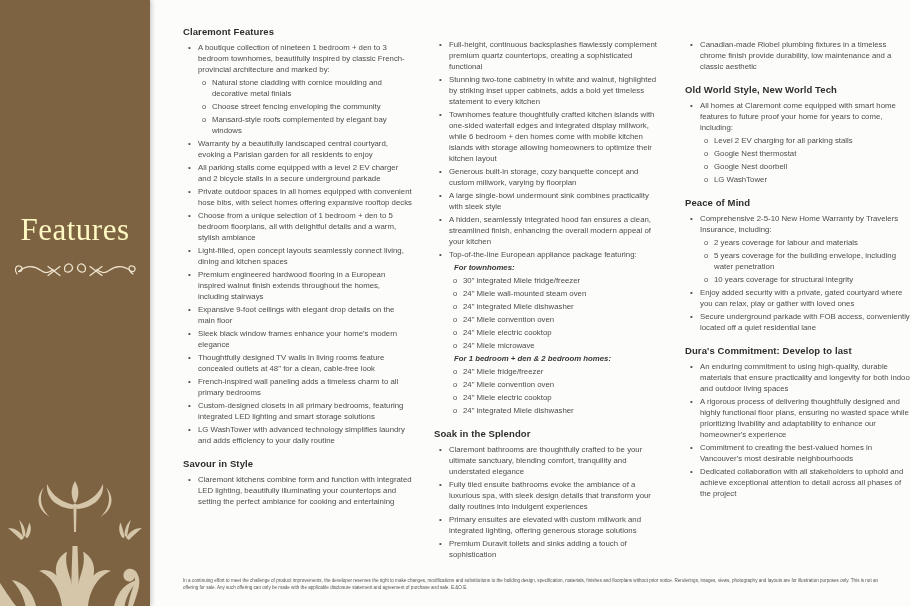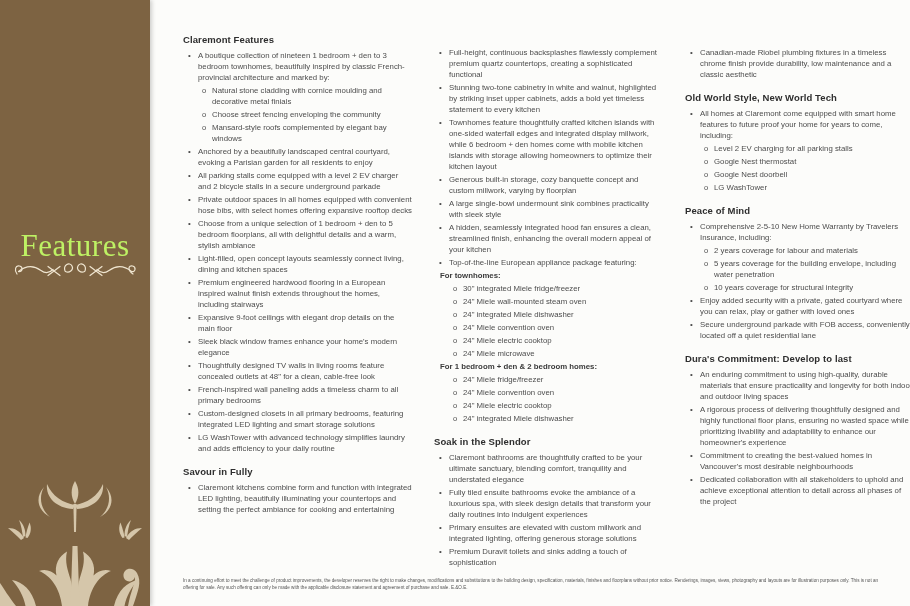--- a/index.html
+++ b/index.html
@@ -12,33 +12,33 @@
   .page { position: relative; width: 910px; height: 606px; }
 
   
   .sidebar {
     position: absolute; left: 0; top: 0; width: 150px; height: 606px;
     background: #7d6342;
     box-shadow: 2px 0 4px rgba(0,0,0,0.18);
     overflow: hidden;
   }
   .features-title {
-    position: absolute; top: 228px; left: 0; width: 100%;
+    position: absolute; top: 212px; left: 0; width: 100%;
     text-align: center;
     font-family: "Liberation Serif", serif;
     font-size: 31px; font-weight: 400;
-    color: #bef264; letter-spacing: 0.5px;
+    color: #fef9c3; letter-spacing: 0.5px;
   }
   .flourish { position: absolute; top: 258px; left: 13px; }
   .damask  { position: absolute; bottom: 0; left: 0; }
 
   
   .content {
     position: absolute; left: 150px; top: 0; right: 0; height: 606px;
-    padding: 34px 8px 30px 33px;
+    padding: 26px 8px 30px 33px;
     display: flex; gap: 22px;
   }
   .column { width: 229px; flex: none; }
   .column:nth-child(2), .column:nth-child(3) { padding-top: 13px; }
 
   h3.section-heading {
     font-size: 9.5px; font-weight: bold; color: #2e2e2e;
     margin: 12px 0 5px 0; letter-spacing: 0.1px;
   }
   .column > h3.section-heading:first-child { margin-top: 0; }
@@ -47,22 +47,22 @@
   ul.bullets > li, ul.sub-bullets > li {
     display: flex; align-items: flex-start;
     font-size: 7.8px; line-height: 11px; color: #4d4d4d;
     margin-bottom: 2px;
   }
   .marker { flex: none; color: #4d4d4d; }
   .bullet-marker { width: 15px; padding-left: 5px; font-size: 8px; }
   .sub-marker    { width: 14px; padding-left: 4px; font-size: 7.5px; }
   ul.sub-bullets { margin-left: 15px; }
   .group-label {
-    margin-left: 6px; font-size: 7.8px; line-height: 11px;
-    font-weight: bold; color: #3a3a3a; margin-bottom: 2px;
+    margin-left: 20px; font-size: 7.8px; line-height: 11px;
+    font-weight: bold; color: #3a3a3a; margin-bottom: 2px; font-style: italic;
   }
   .item-text { flex: 1; }
 
   
   .footer {
     position: absolute; left: 183px; top: 577px; width: 708px;
     font-size: 4.6px; line-height: 7px; color: #555;
   }
 </style>
 </head>
@@ -124,21 +124,21 @@
               <span class="marker sub-marker">o</span>
               <span class="item-text">Choose street fencing enveloping the community</span>
             </li>
             <li>
               <span class="marker sub-marker">o</span>
               <span class="item-text">Mansard-style roofs complemented by elegant bay windows</span>
             </li>
           </ul>
           <li>
             <span class="marker bullet-marker">•</span>
-            <span class="item-text">Anchored by a beautifully landscaped central courtyard, evoking a Parisian garden for all residents to enjoy</span>
+            <span class="item-text">Warranty by a beautifully landscaped central courtyard, evoking a Parisian garden for all residents to enjoy</span>
           </li>
           <li>
             <span class="marker bullet-marker">•</span>
             <span class="item-text">All parking stalls come equipped with a level 2 EV charger and 2 bicycle stalls in a secure underground parkade</span>
           </li>
           <li>
             <span class="marker bullet-marker">•</span>
             <span class="item-text">Private outdoor spaces in all homes equipped with convenient hose bibs, with select homes offering expansive rooftop decks</span>
           </li>
         </ul>
@@ -173,21 +173,21 @@
           </li>
           <li>
             <span class="marker bullet-marker">•</span>
             <span class="item-text">Custom-designed closets in all primary bedrooms, featuring integrated LED lighting and smart storage solutions</span>
           </li>
           <li>
             <span class="marker bullet-marker">•</span>
             <span class="item-text">LG WashTower with advanced technology simplifies laundry and adds efficiency to your daily routine</span>
           </li>
         </ul>
-        <h3 class="section-heading">Savour in Fully</h3>
+        <h3 class="section-heading">Savour in Style</h3>
         <ul class="bullets">
           <li>
             <span class="marker bullet-marker">•</span>
             <span class="item-text">Claremont kitchens combine form and function with integrated LED lighting, beautifully illuminating your countertops and setting the perfect ambiance for cooking and entertaining</span>
           </li>
         </ul>
       </div>
       <div class="column">
         <ul class="bullets">
           <li>

